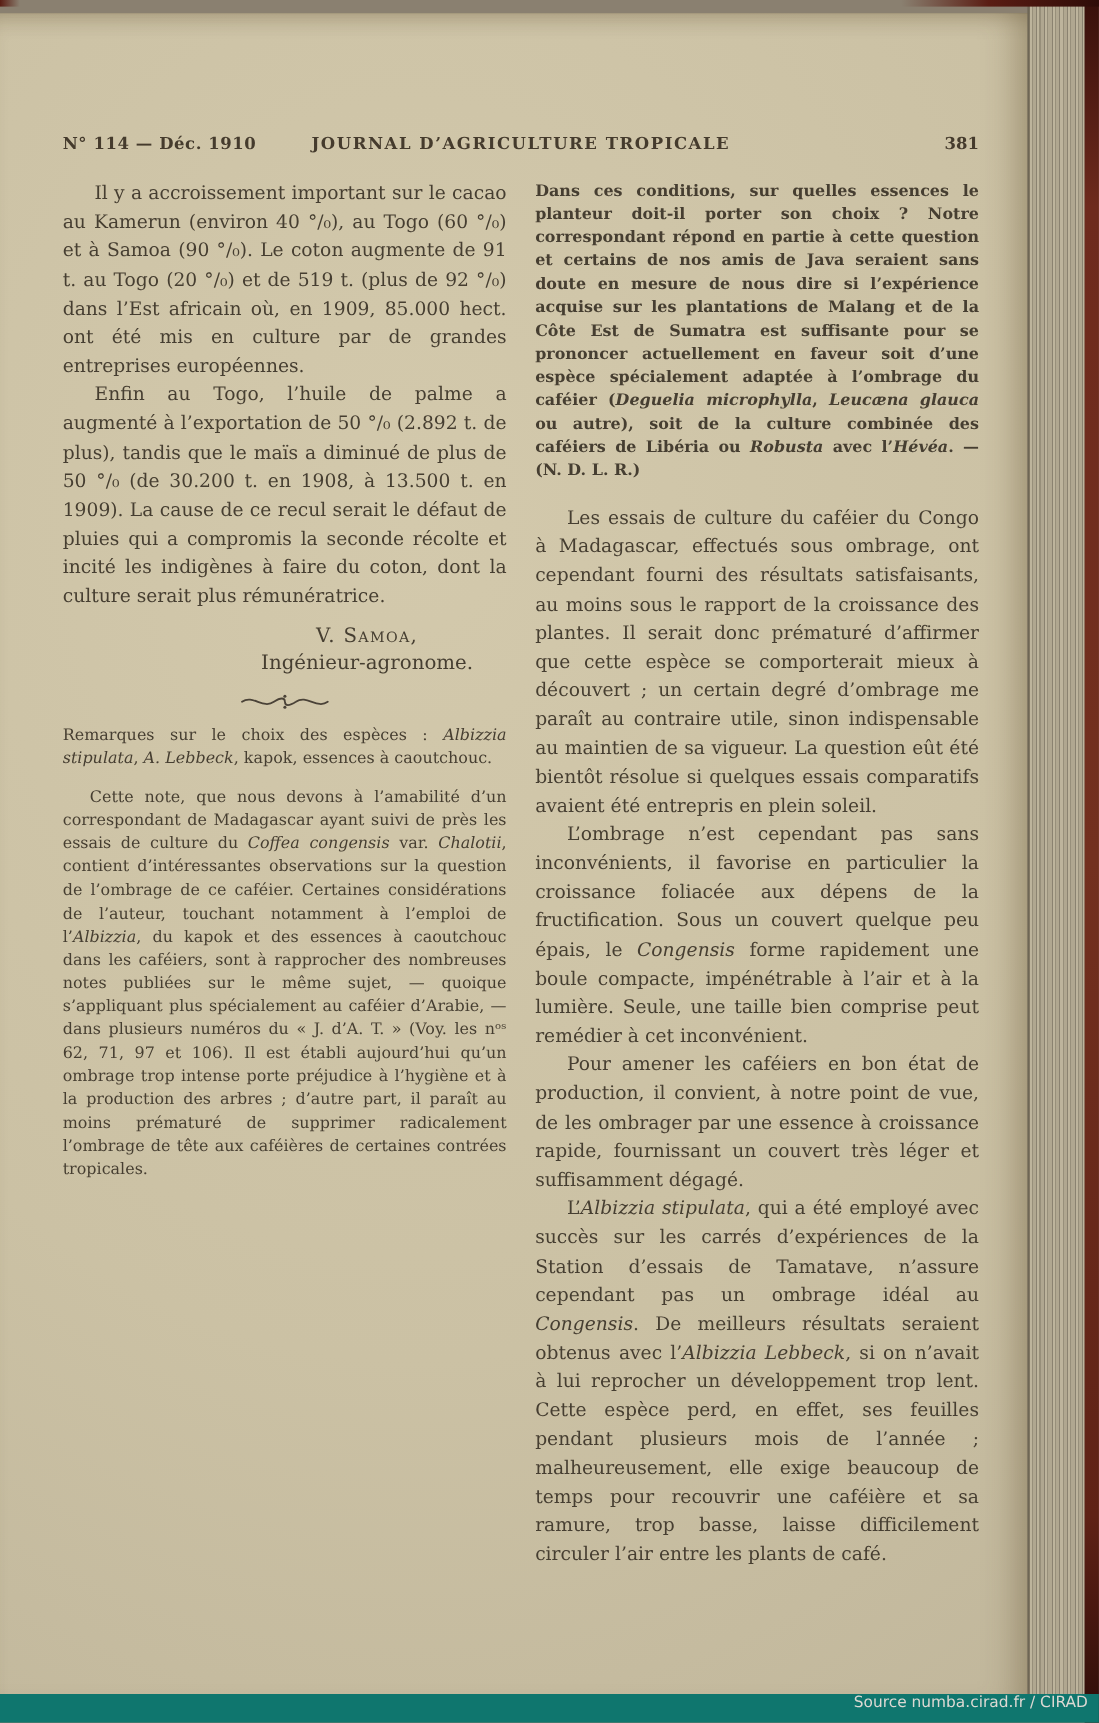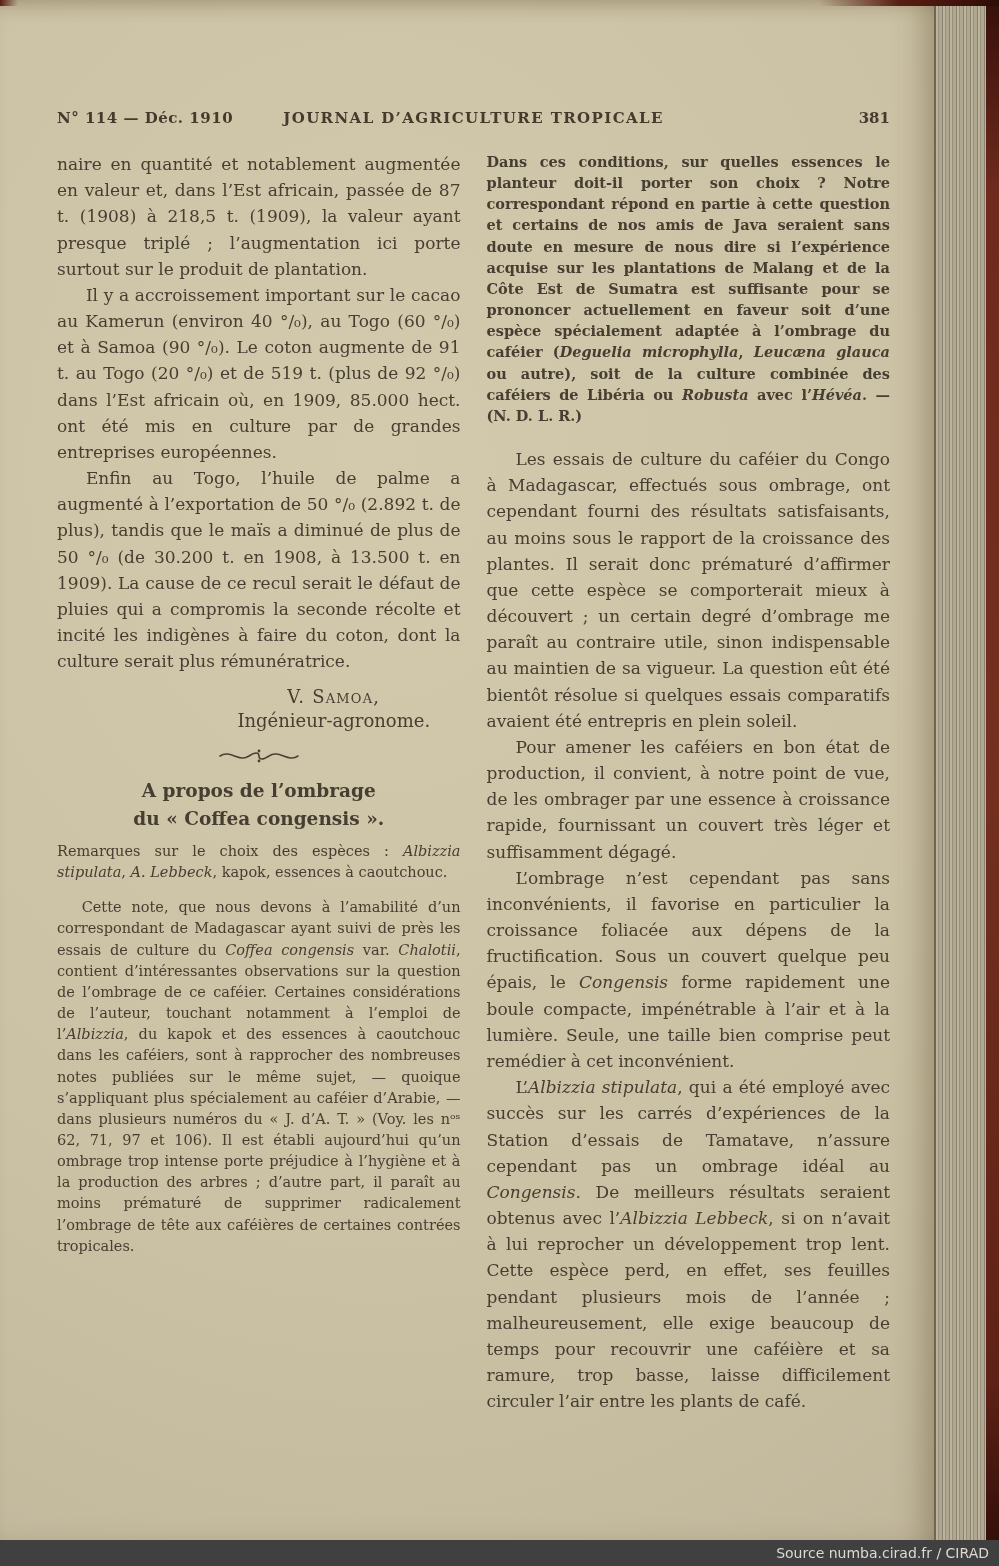--- a/index.html
+++ b/index.html
@@ -2,21 +2,21 @@
 <html lang="fr"><head>
 <meta charset="utf-8">
 <style>
   html,body { margin:0; padding:0; }
   body {
     width:999px; height:1566px; position:relative; overflow:hidden;
     background:#8a8070;
     font-family:"DejaVu Serif","Liberation Serif",serif;
   }
   .paper {
-    position:absolute; left:0; top:0; width:940px; height:1540px;
+    position:absolute; left:0; top:12px; width:940px; height:1540px;
     color:#463e31;
     background: radial-gradient(120% 90% at 40% 30%, #d3c9ac 0%, #cbc1a4 55%, #bfb59a 100%);
     box-shadow: inset -28px 0 32px -14px rgba(80,60,30,.38),
                 inset 0 16px 20px -14px rgba(80,60,30,.30);
   }
   .content { position:absolute; left:57px; top:80px; width:833px; }
   .page-header {
     display:grid; grid-template-columns:1fr auto 1fr; align-items:baseline;
     font-size:15px; color:#453b2d; font-weight:bold;
   }
@@ -47,72 +47,67 @@
     position:absolute; top:0; left:986px; width:13px; height:1566px;
     background:linear-gradient(180deg,#38100b 0%, #6e2a1d 12%, #73301f 50%, #5f2216 88%, #2e0c08 100%);
   }
   .top-edge {
     position:absolute; top:0; left:0; width:999px; height:6px;
     background:linear-gradient(90deg, #5a1d13 0px, rgba(90,29,19,0) 18px,
       rgba(90,29,19,0) 82%, #5a1d13 90%, #2e0c08 100%);
   }
   .source-bar {
     position:absolute; left:0; bottom:0; width:999px; height:26px; z-index:5;
-    background:#404040; color:#ddd9d3;
+    background:#0f766e; color:#ddd9d3;
     font-family:"DejaVu Sans","Liberation Sans",sans-serif; font-size:14px;
-    display:flex; align-items:center; justify-content:flex-end;
+    display:flex; align-items:flex-start; justify-content:flex-end;
     padding-right:10px; box-sizing:border-box;
   }
 </style>
 </head>
 <body>
 
 <div class="paper">
   <div class="content">
 
     <header class="page-header">
       <span class="issue">N° 114 — Déc. 1910</span>
       <span class="journal">JOURNAL D’AGRICULTURE TROPICALE</span>
       <span class="pagenum">381</span>
     </header>
 
     <div class="columns">
 
       <div class="col">
-        <p class="body-text">naire en quantité et notablement augmentée en valeur et, dans l’Est africain, passée de 87 t. (1908) à 218,5 t. (1909), la valeur ayant presque triplé ; l’augmentation ici porte surtout sur le produit de plantation.</p>
         <p class="body-text indent">Il y a accroissement important sur le cacao au Kamerun (environ 40 °/₀), au Togo (60 °/₀) et à Samoa (90 °/₀). Le coton augmente de 91 t. au Togo (20 °/₀) et de 519 t. (plus de 92 °/₀) dans l’Est africain où, en 1909, 85.000 hect. ont été mis en culture par de grandes entreprises européennes.</p>
         <p class="body-text indent">Enfin au Togo, l’huile de palme a augmenté à l’exportation de 50 °/₀ (2.892 t. de plus), tandis que le maïs a diminué de plus de 50 °/₀ (de 30.200 t. en 1908, à 13.500 t. en 1909). La cause de ce recul serait le défaut de pluies qui a compromis la seconde récolte et incité les indigènes à faire du coton, dont la culture serait plus rémunératrice.</p>
 
         <div class="signature">
           <div class="sig-name">V. Samoa,</div>
           <div class="sig-title">Ingénieur-agronome.</div>
         </div>
 
         <div class="ornament">
           <svg width="84" height="18" viewBox="0 0 84 18" aria-hidden="true">
             <path d="M3 9 C 13 2, 22 16, 32 9 C 38 5, 42 5, 42 9 C 42 13, 46 13, 52 9 C 62 2, 71 16, 81 9" stroke="#4a4237" fill="none" stroke-width="1.6" stroke-linecap="round"></path>
             <circle cx="42" cy="4" r="1.4" fill="#4a4237"></circle>
             <circle cx="42" cy="14" r="1.4" fill="#4a4237"></circle>
           </svg>
         </div>
 
-        <h2 class="article-title">
-          <span>A propos de l’ombrage</span><br>
-          <span>du « Coffea congensis ».</span>
-        </h2>
 
         <p class="small-text subtitle">Remarques sur le choix des espèces : <i>Albizzia stipulata</i>, <i>A. Lebbeck</i>, kapok, essences à caoutchouc.</p>
         <p class="small-text indent intro-note">Cette note, que nous devons à l’amabilité d’un correspondant de Madagascar ayant suivi de près les essais de culture du <i>Coffea congensis</i> var. <i>Chalotii</i>, contient d’intéressantes observations sur la question de l’ombrage de ce caféier. Certaines considérations de l’auteur, touchant notamment à l’emploi de l’<i>Albizzia</i>, du kapok et des essences à caoutchouc dans les caféiers, sont à rapprocher des nombreuses notes publiées sur le même sujet, — quoique s’appliquant plus spécialement au caféier d’Arabie, — dans plusieurs numéros du « J. d’A. T. » (Voy. les nᵒˢ 62, 71, 97 et 106). Il est établi aujourd’hui qu’un ombrage trop intense porte préjudice à l’hygiène et à la production des arbres ; d’autre part, il paraît au moins prématuré de supprimer radicalement l’ombrage de tête aux caféières de certaines contrées tropicales.</p>
       </div>
 
       <div class="col">
         <p class="small-text editor-note">Dans ces conditions, sur quelles essences le planteur doit-il porter son choix ? Notre correspondant répond en partie à cette question et certains de nos amis de Java seraient sans doute en mesure de nous dire si l’expérience acquise sur les plantations de Malang et de la Côte Est de Sumatra est suffisante pour se prononcer actuellement en faveur soit d’une espèce spécialement adaptée à l’ombrage du caféier (<i>Deguelia microphylla</i>, <i>Leucæna glauca</i> ou autre), soit de la culture combinée des caféiers de Libéria ou <i>Robusta</i> avec l’<i>Hévéa</i>. — (N. D. L. R.)</p>
         <p class="body-text indent">Les essais de culture du caféier du Congo à Madagascar, effectués sous ombrage, ont cependant fourni des résultats satisfaisants, au moins sous le rapport de la croissance des plantes. Il serait donc prématuré d’affirmer que cette espèce se comporterait mieux à découvert ; un certain degré d’ombrage me paraît au contraire utile, sinon indispensable au maintien de sa vigueur. La question eût été bientôt résolue si quelques essais comparatifs avaient été entrepris en plein soleil.</p>
+        <p class="body-text indent">L’ombrage n’est cependant pas sans inconvénients, il favorise en particulier la croissance foliacée aux dépens de la fructification. Sous un couvert quelque peu épais, le <i>Congensis</i> forme rapidement une boule compacte, impénétrable à l’air et à la lumière. Seule, une taille bien comprise peut remédier à cet inconvénient.</p>
         <p class="body-text indent">Pour amener les caféiers en bon état de production, il convient, à notre point de vue, de les ombrager par une essence à croissance rapide, fournissant un couvert très léger et suffisamment dégagé.</p>
-        <p class="body-text indent">L’ombrage n’est cependant pas sans inconvénients, il favorise en particulier la croissance foliacée aux dépens de la fructification. Sous un couvert quelque peu épais, le <i>Congensis</i> forme rapidement une boule compacte, impénétrable à l’air et à la lumière. Seule, une taille bien comprise peut remédier à cet inconvénient.</p>
         <p class="body-text indent">L’<i>Albizzia stipulata</i>, qui a été employé avec succès sur les carrés d’expériences de la Station d’essais de Tamatave, n’assure cependant pas un ombrage idéal au <i>Congensis</i>. De meilleurs résultats seraient obtenus avec l’<i>Albizzia Lebbeck</i>, si on n’avait à lui reprocher un développement trop lent. Cette espèce perd, en effet, ses feuilles pendant plusieurs mois de l’année ; malheureusement, elle exige beaucoup de temps pour recouvrir une caféière et sa ramure, trop basse, laisse difficilement circuler l’air entre les plants de café.</p>
       </div>
 
     </div>
   </div>
 </div>
 
 <div class="page-edges"></div>
 <div class="spine"></div>
 <div class="top-edge"></div>

